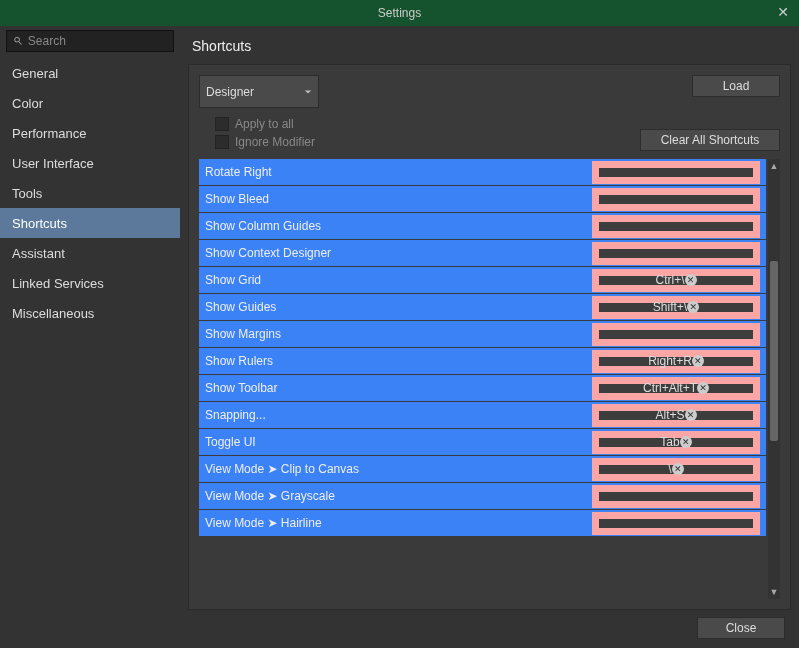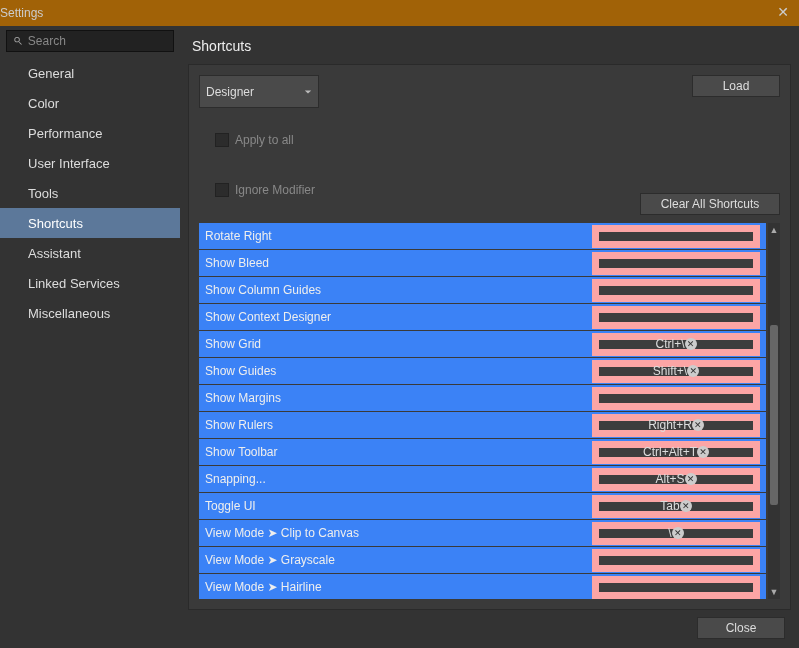--- a/index.html
+++ b/index.html
@@ -1,36 +1,36 @@
 <!DOCTYPE html>
 <html><head>
 <meta charset="utf-8">
 <style>
   * { box-sizing: border-box; margin: 0; padding: 0; font-family: -apple-system, "Segoe UI", Arial, sans-serif; }
   body { background: #333333; color: #ddd; width: 799px; height: 648px; overflow: hidden; position: relative; }
-  .titlebar { height: 26px; background: #a16207; position: relative; display: flex; align-items: center; justify-content: flex-start; }
+  .titlebar { height: 26px; background: #14532d; position: relative; display: flex; align-items: center; justify-content: center; }
   .titlebar-title { font-size: 12px; color: #ccc; }
   .titlebar-close { position: absolute; right: 8px; top: 4px; width: 16px; height: 16px; display: flex; align-items: center; justify-content: center; cursor: pointer; color: #ccc; font-size: 14px; }
   .window { display: flex; height: 584px; }
   .sidebar { width: 180px; background: #333333; padding-top: 4px; }
   .search-box { margin: 0 6px 6px 6px; background: #222; border: 1px solid #111; height: 22px; display: flex; align-items: center; padding: 0 6px; }
   .search-box svg { width: 12px; height: 12px; fill: #aaa; margin-right: 4px; }
   .search-box input { background: transparent; border: none; outline: none; color: #ccc; font-size: 12px; width: 100%; }
   .search-box input::placeholder { color: #888; }
-  .nav-item { height: 30px; display: flex; align-items: center; padding-left: 28px; font-size: 13px; color: #ddd; cursor: pointer; }
+  .nav-item { height: 30px; display: flex; align-items: center; padding-left: 12px; font-size: 13px; color: #ddd; cursor: pointer; }
   .nav-item.active { background: #5c789a; color: #fff; }
   .content { flex: 1; background: #333333; display: flex; flex-direction: column; padding: 4px 8px 0 8px; }
   .content-title { font-size: 14px; color: #eee; margin: 8px 0 10px 4px; font-weight: normal; }
   .panel { background: #3a3a3a; border: 1px solid #2a2a2a; flex: 1; padding: 10px; position: relative; display: flex; flex-direction: column; min-height: 0; }
   .top-row { display: flex; justify-content: space-between; margin-bottom: 3px; }
   .dropdown { width: 120px; height: 33px; background: #4a4a4a; border: 1px solid #2c2c2c; display: flex; align-items: center; justify-content: space-between; padding: 0 6px; font-size: 12px; color: #ddd; cursor: pointer; }
   .dropdown svg { width: 8px; height: 8px; fill: #bbb; }
   .btn { height: 22px; width: 88px; background: #4a4a4a; border: 1px solid #2c2c2c; display: flex; align-items: center; justify-content: center; font-size: 12px; color: #ddd; cursor: pointer; }
   .btn-wide { width: 140px; }
-  .check-row { display: flex; align-items: center; margin: 18px 0; font-size: 12px; color: #888; padding-left: 16px; }
+  .check-row { display: flex; align-items: center; margin: 2px 0; font-size: 12px; color: #888; padding-left: 16px; }
   .checkbox { width: 14px; height: 14px; background: #2c2c2c; border: 1px solid #222; margin-right: 6px; cursor: pointer; }
   .mid-row { display: flex; justify-content: space-between; align-items: flex-end; margin-top: 4px; margin-bottom: 8px; }
   .mid-checks { display: flex; flex-direction: column; }
   .mid-btns { display: flex; gap: 4px; }
   .list-wrap { flex: 1; display: flex; min-height: 0; }
   .list { flex: 1; overflow-y: hidden; }
   .list-row { height: 26px; background: #3b82f6; margin-bottom: 1px; display: flex; align-items: center; justify-content: space-between; padding: 0 6px; font-size: 12px; }
   .list-row .label { color: #eee; }
   .shortcut-box { width: 168px; height: 23px; background: #3d3d3d; border: 7px solid #fca5a5; display: flex; align-items: center; justify-content: center; padding: 0 5px; font-size: 12px; color: #ddd; cursor: text; }
   .clear-x { width: 12px; height: 12px; border-radius: 50%; background: #ccc; color: #333; font-size: 9px; display:flex; align-items:center; justify-content:center; cursor: pointer; line-height: 1; }

